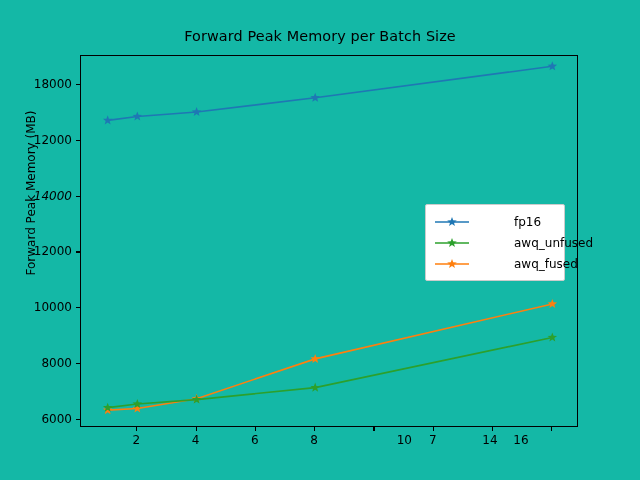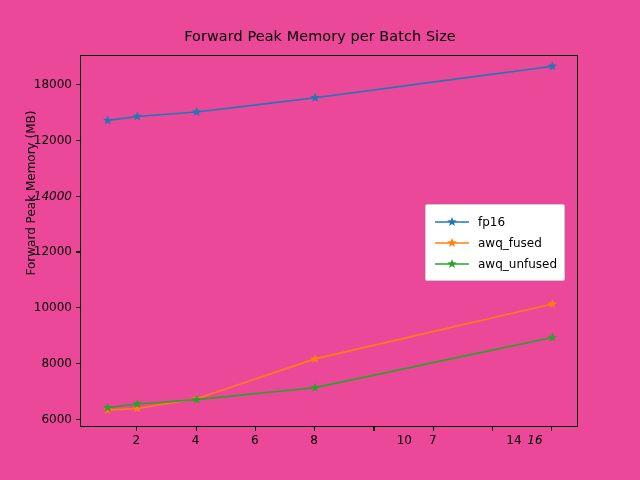--- a/index.html
+++ b/index.html
@@ -11,21 +11,21 @@
     width: 640px;
     height: 480px;
     font-family: "DejaVu Sans", sans-serif;
     color: #000000;
     overflow: hidden;
   }
   #figure {
     position: relative;
     width: 640px;
     height: 480px;
-    background: #ec4899;
+    background: #14b8a6;
   }
   #chart-title {
     position: absolute;
     left: 0;
     top: 28px;
     width: 640px;
     text-align: center;
     font-size: 14.4px;
     color: #000000;
     letter-spacing: 0.1px;
@@ -122,20 +122,21 @@
     padding: 6px 8px 6px 8px;
     border: 0.9px solid #cccccc;
     border-radius: 2px;
     background: #ffffff;
     box-sizing: border-box;
   }
   .legend-row {
     display: flex;
     align-items: center;
     height: 21px;
+    gap: 36px;
   }
   .legend-swatch {
     width: 36px;
     height: 14px;
     flex: 0 0 36px;
     margin-right: 8px;
   }
   .legend-label {
     font-size: 12px;
     color: #000000;
@@ -160,22 +161,22 @@
       <div class="ytick-label" style="top: 139.989px;">12000</div>
       <div class="ytick-label" style="top: 84.2584px;">18000</div>
     </div>
   <div id="xtick-layer">
       <div class="xtick-label" style="left: 136.321px;">2</div>
       <div class="xtick-label" style="left: 195.607px;">4</div>
       <div class="xtick-label" style="left: 254.893px;">6</div>
       <div class="xtick-label" style="left: 314.179px;">8</div>
       <div class="xtick-label" style="left: 392px; text-align: right;">10</div>
       <div class="xtick-label" style="left: 432.75px;">7</div>
-      <div class="xtick-label" style="left: 514px;">14</div>
-      <div class="xtick-label" style="left: 535px; font-style: italic;">16</div>
+      <div class="xtick-label" style="left: 490px;">14</div>
+      <div class="xtick-label" style="left: 521px;">16</div>
     </div>
 
   <div id="plot-area">
     <svg id="plot-svg" viewBox="0 0 498 372" preserveAspectRatio="none">
         <polyline points="26.68,64.37 56.32,60.47 115.61,56.01 234.18,41.80 471.32,10.31" fill="none" stroke="#1f77b4" stroke-width="1.6"></polyline>
         <polygon points="26.68,59.37 27.91,62.67 31.43,62.82 28.68,65.02 29.62,68.41 26.68,66.47 23.74,68.41 24.68,65.02 21.92,62.82 25.44,62.67" fill="#1f77b4"></polygon>
         <polygon points="56.32,55.47 57.56,58.77 61.08,58.92 58.32,61.12 59.26,64.51 56.32,62.57 53.38,64.51 54.32,61.12 51.57,58.92 55.09,58.77" fill="#1f77b4"></polygon>
         <polygon points="115.61,51.01 116.84,54.31 120.36,54.46 117.60,56.66 118.55,60.05 115.61,58.11 112.67,60.05 113.61,56.66 110.85,54.46 114.37,54.31" fill="#1f77b4"></polygon>
         <polygon points="234.18,36.80 235.41,40.10 238.93,40.25 236.18,42.45 237.12,45.84 234.18,43.90 231.24,45.84 232.18,42.45 229.42,40.25 232.94,40.10" fill="#1f77b4"></polygon>
         <polygon points="471.32,5.31 472.56,8.61 476.08,8.77 473.32,10.96 474.26,14.36 471.32,12.41 468.38,14.36 469.32,10.96 466.57,8.77 470.09,8.61" fill="#1f77b4"></polygon>
@@ -197,31 +198,31 @@
   <div id="legend-box">
     <div class="legend-row">
       <svg class="legend-swatch" viewBox="0 0 36 14">
           <line x1="1" y1="7" x2="35" y2="7" stroke="#1f77b4" stroke-width="1.6"></line>
           <polygon points="18.00,2.00 19.23,5.30 22.76,5.45 20.00,7.65 20.94,11.05 18.00,9.10 15.06,11.05 16.00,7.65 13.24,5.45 16.77,5.30" fill="#1f77b4"></polygon>
         </svg>
       <span class="legend-label">fp16</span>
     </div>
     <div class="legend-row">
       <svg class="legend-swatch" viewBox="0 0 36 14">
+          <line x1="1" y1="7" x2="35" y2="7" stroke="#2ca02c" stroke-width="1.6"></line>
+          <polygon points="18.00,2.00 19.23,5.30 22.76,5.45 20.00,7.65 20.94,11.05 18.00,9.10 15.06,11.05 16.00,7.65 13.24,5.45 16.77,5.30" fill="#2ca02c"></polygon>
+        </svg>
+      <span class="legend-label">awq_unfused</span>
+    </div>
+    <div class="legend-row">
+      <svg class="legend-swatch" viewBox="0 0 36 14">
           <line x1="1" y1="7" x2="35" y2="7" stroke="#ff7f0e" stroke-width="1.6"></line>
           <polygon points="18.00,2.00 19.23,5.30 22.76,5.45 20.00,7.65 20.94,11.05 18.00,9.10 15.06,11.05 16.00,7.65 13.24,5.45 16.77,5.30" fill="#ff7f0e"></polygon>
         </svg>
       <span class="legend-label">awq_fused</span>
-    </div>
-    <div class="legend-row">
-      <svg class="legend-swatch" viewBox="0 0 36 14">
-          <line x1="1" y1="7" x2="35" y2="7" stroke="#2ca02c" stroke-width="1.6"></line>
-          <polygon points="18.00,2.00 19.23,5.30 22.76,5.45 20.00,7.65 20.94,11.05 18.00,9.10 15.06,11.05 16.00,7.65 13.24,5.45 16.77,5.30" fill="#2ca02c"></polygon>
-        </svg>
-      <span class="legend-label">awq_unfused</span>
     </div>
   </div>
 
 <div class="tickmark-y" style="top: 418.64px;"></div>
     <div class="tickmark-y" style="top: 362.91px;"></div>
     <div class="tickmark-y" style="top: 307.18px;"></div>
     <div class="tickmark-y" style="top: 251.449px;"></div>
     <div class="tickmark-y" style="top: 195.719px;"></div>
     <div class="tickmark-y" style="top: 139.989px;"></div>
     <div class="tickmark-y" style="top: 84.2584px;"></div>

